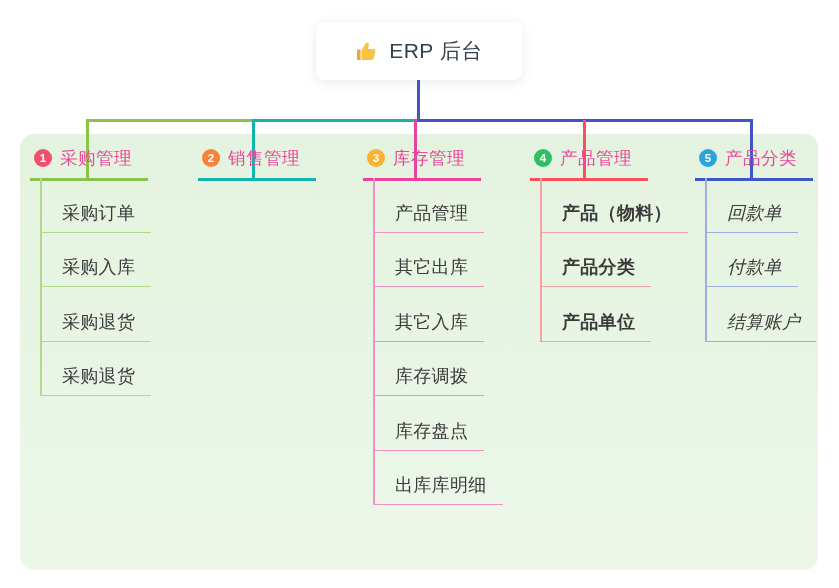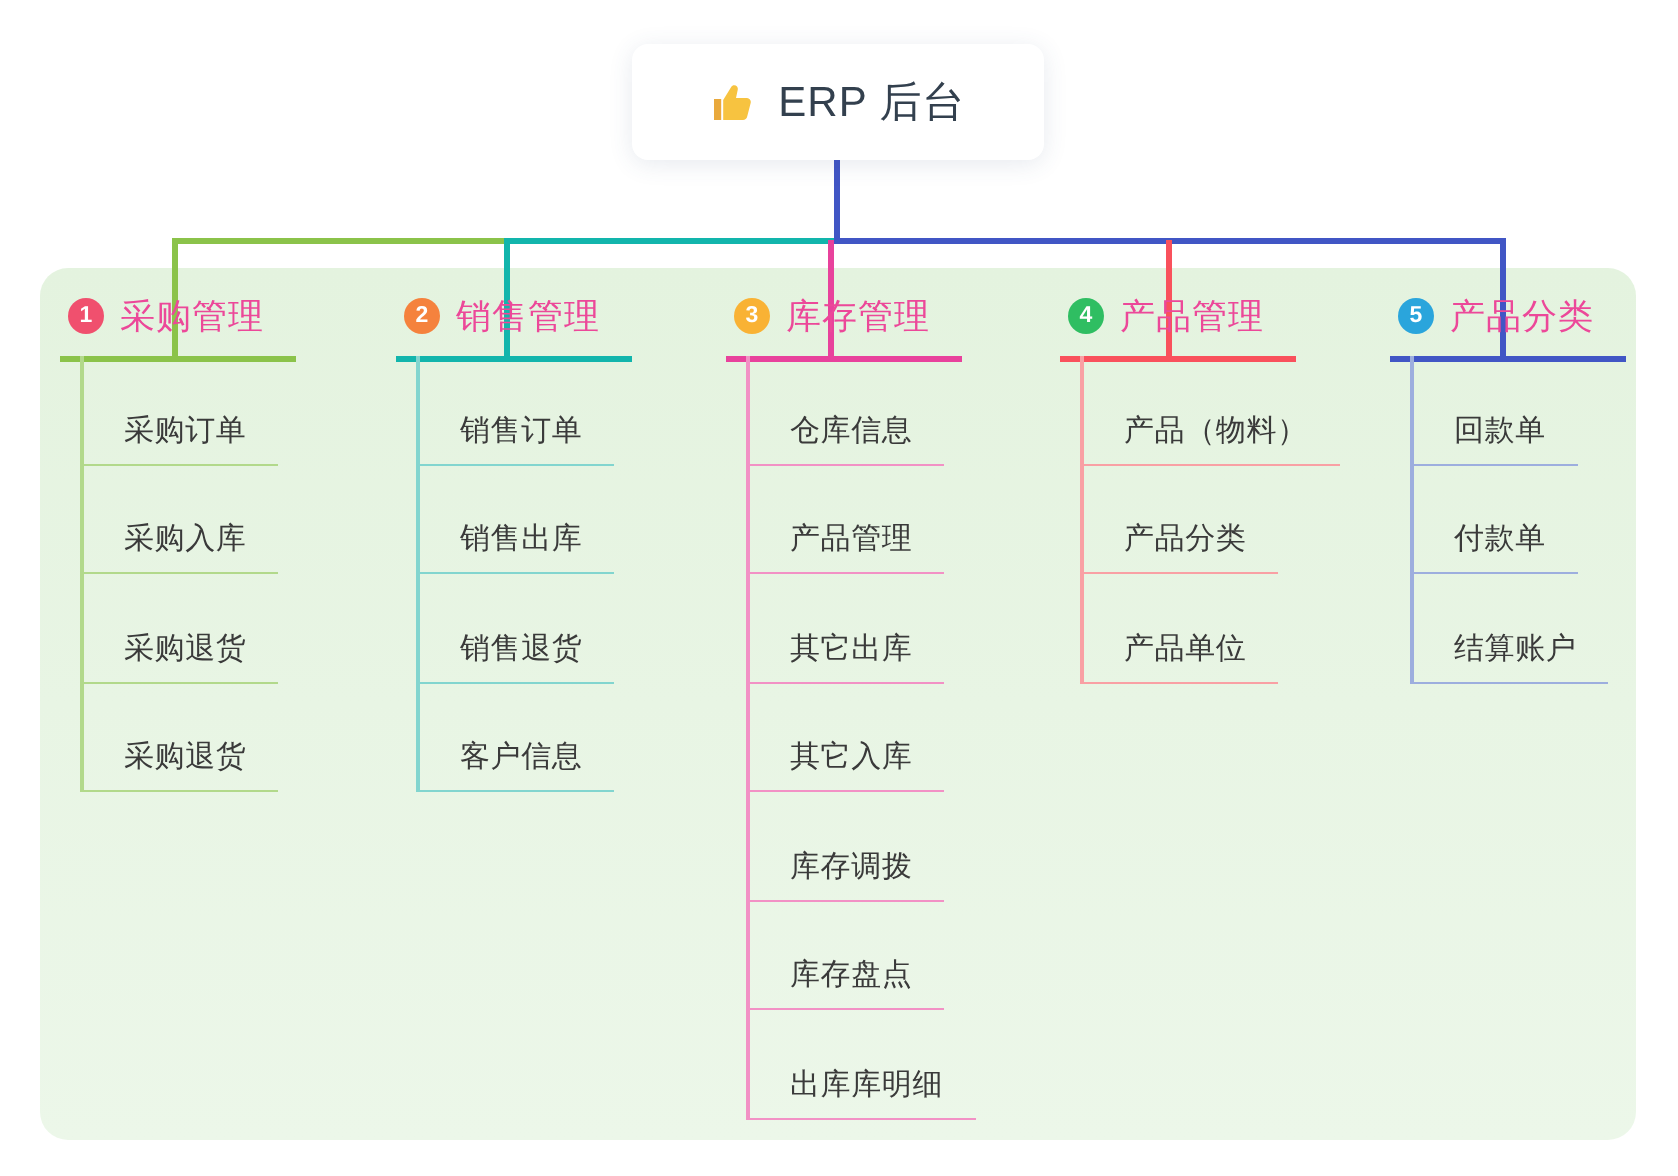--- a/index.html
+++ b/index.html
@@ -42,25 +42,25 @@
   .bh-4{left:530px;border-bottom-color:#f9515c;}
   .bh-5{left:695px;border-bottom-color:#4156c5;}
   .bg-1{background:#f0506e;} .bg-2{background:#f5823d;} .bg-3{background:#f9b234;}
   .bg-4{background:#2fbe62;} .bg-5{background:#2aa5dc;}
 
   
   .children{position:absolute;top:178px;z-index:2;border-left:2px solid;}
   .ch-1{left:40px;border-left-color:#b2d98b;}
   .ch-2{left:208px;border-left-color:#82d5cf;}
   .ch-3{left:373px;border-left-color:#f291c5;}
-  .ch-4{left:540px;border-left-color:#f9a0a4;}
-  .ch-5{left:705px;border-left-color:#9daede;}
+  .ch-4{left:540px;border-left-color:#f9a0a4;font-weight:bold;}
+  .ch-5{left:705px;border-left-color:#9daede;font-style:italic;}
   .child{height:54.5px;display:flex;align-items:flex-end;box-sizing:border-box;
          padding:0 16px 7px 20px;border-bottom:1.5px solid;width:fit-content;white-space:nowrap;
-         font-size:15px;color:#3a3a3a;letter-spacing:.3px;cursor:default;}
+         font-size:18px;color:#3a3a3a;letter-spacing:.3px;cursor:default;}
   .ch-1 .child{border-bottom-color:#b2d98b;}
   .ch-2 .child{border-bottom-color:#82d5cf;}
   .ch-3 .child{border-bottom-color:#f291c5;}
   .ch-4 .child{border-bottom-color:#f9a0a4;}
   .ch-5 .child{border-bottom-color:#9daede;}
 </style>
 </head>
 <body>
 
 <div class="stage">
@@ -93,33 +93,26 @@
     <div class="child">采购订单</div>
     <div class="child">采购入库</div>
     <div class="child">采购退货</div>
     <div class="child">采购退货</div>
   </div>
 
   <div class="branch-header bh-2">
     <span class="badge bg-2">2</span>
     <span class="h-label">销售管理</span>
   </div>
-  <div class="children ch-2">
-    <div class="child">销售订单</div>
-    <div class="child">销售出库</div>
-    <div class="child">销售退货</div>
-    <div class="child">客户信息</div>
-  </div>
 
   <div class="branch-header bh-3">
     <span class="badge bg-3">3</span>
     <span class="h-label">库存管理</span>
   </div>
   <div class="children ch-3">
-    <div class="child">仓库信息</div>
     <div class="child">产品管理</div>
     <div class="child">其它出库</div>
     <div class="child">其它入库</div>
     <div class="child">库存调拨</div>
     <div class="child">库存盘点</div>
     <div class="child">出库库明细</div>
   </div>
 
   <div class="branch-header bh-4">
     <span class="badge bg-4">4</span>

